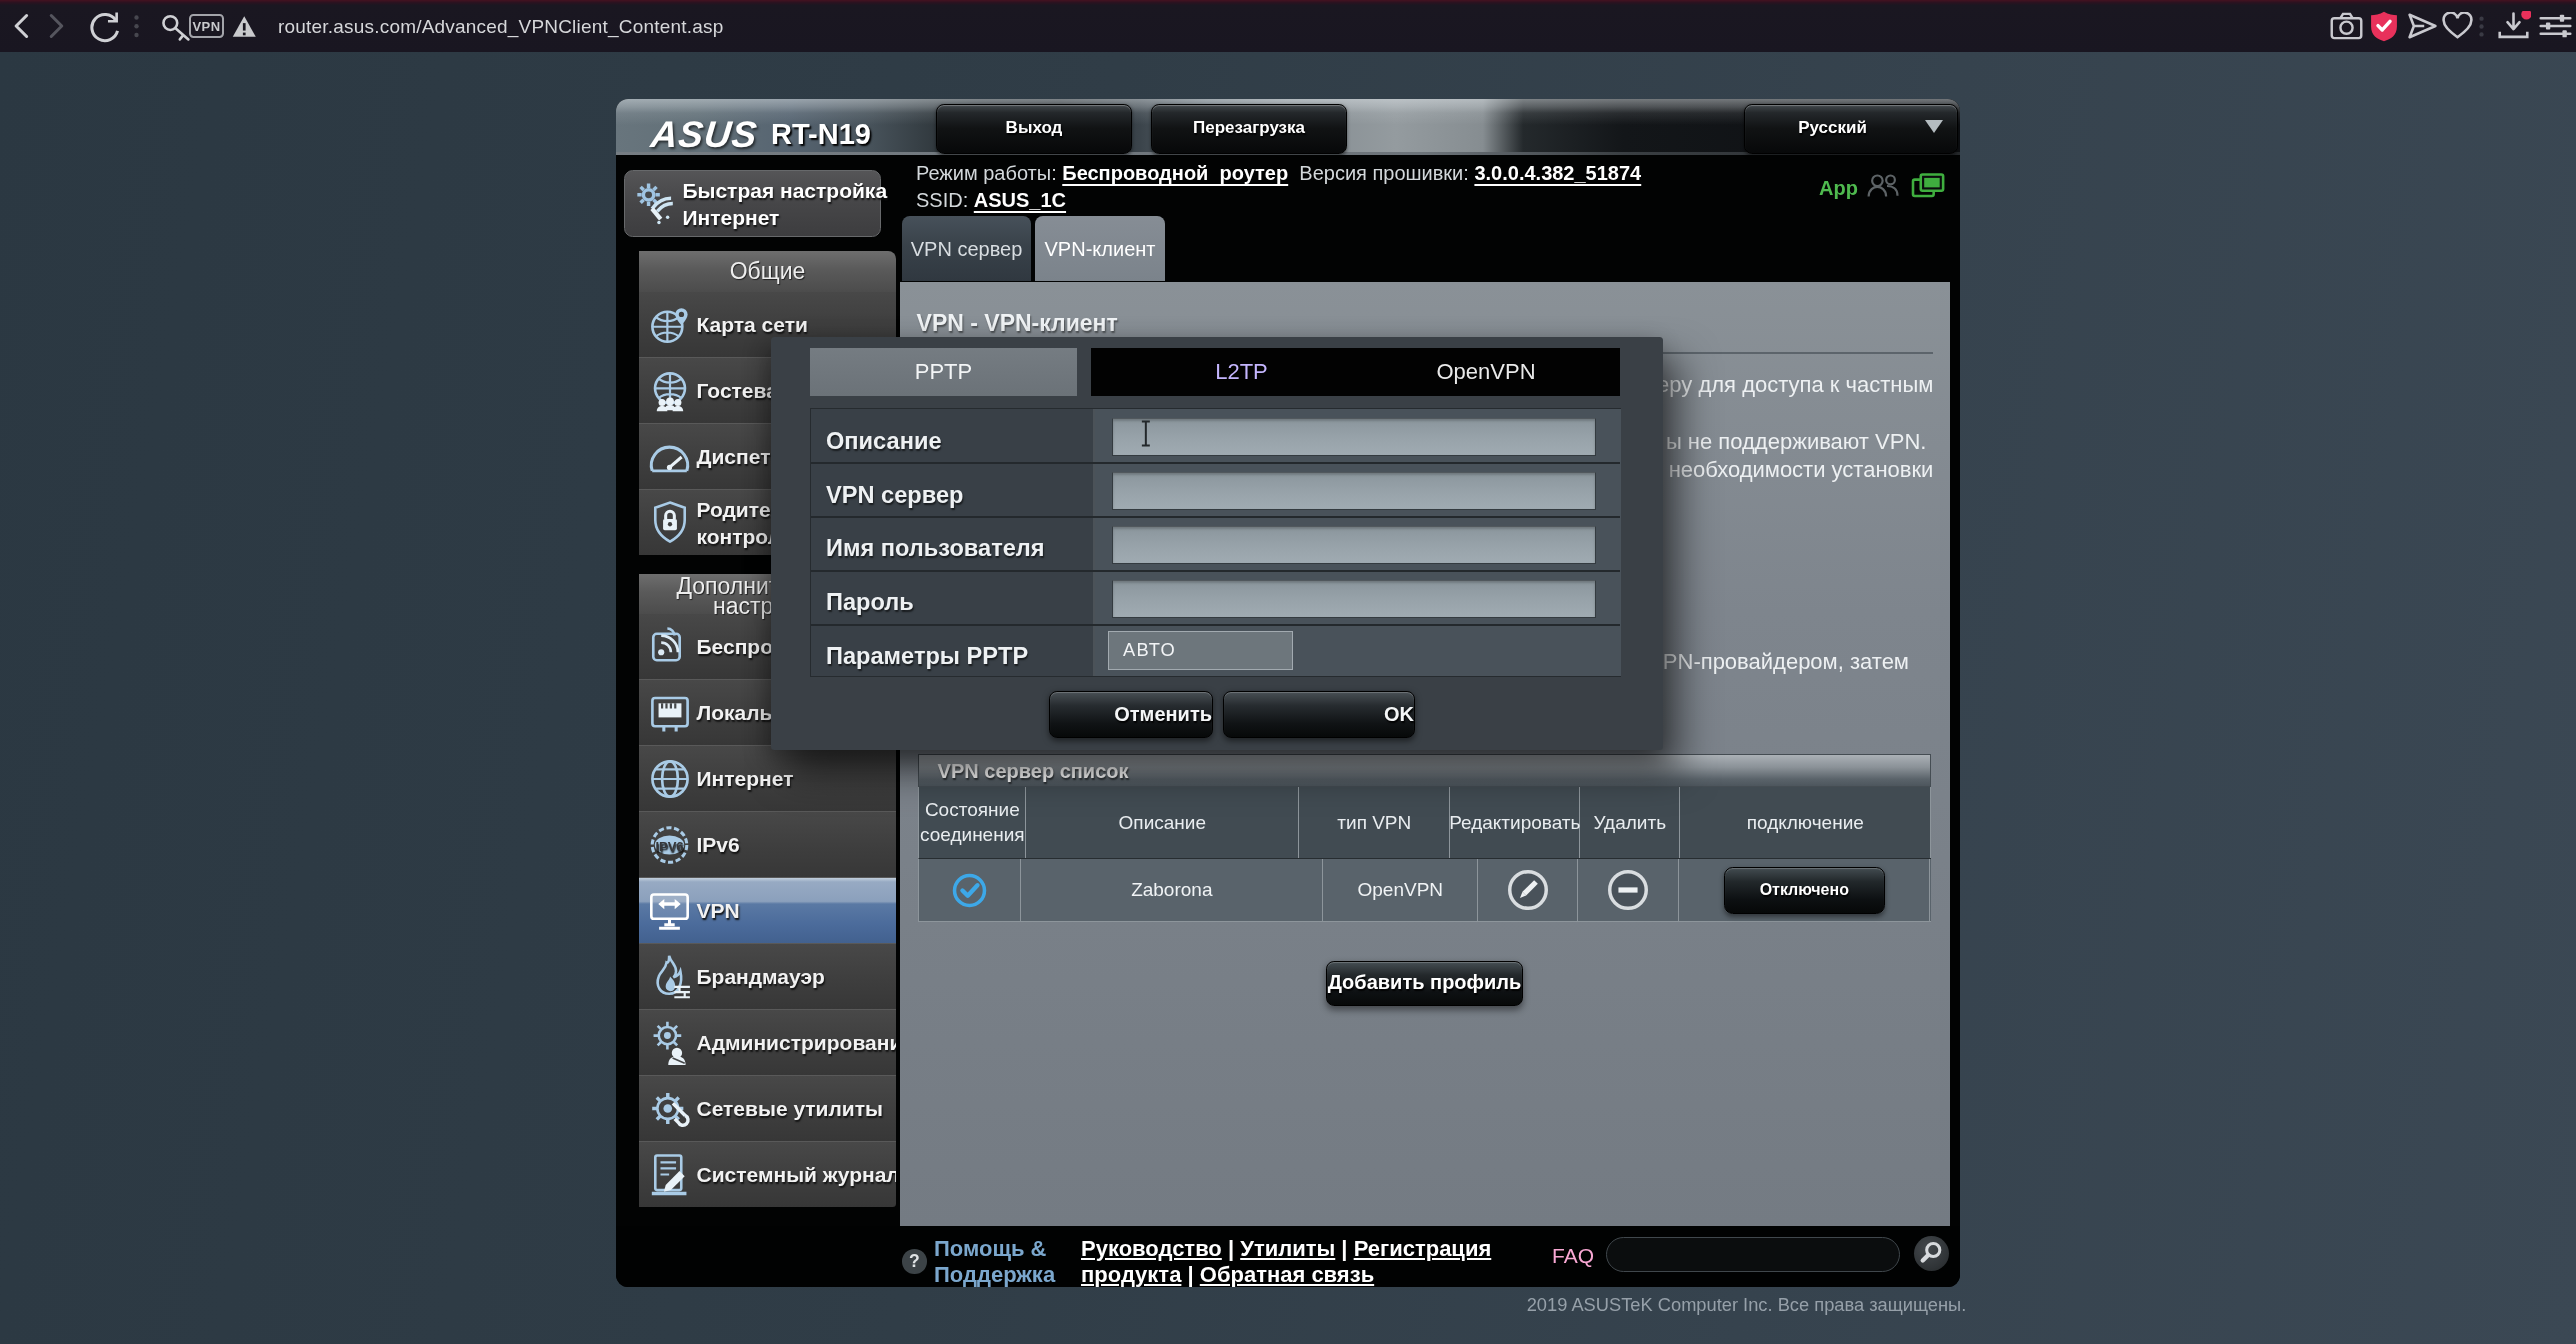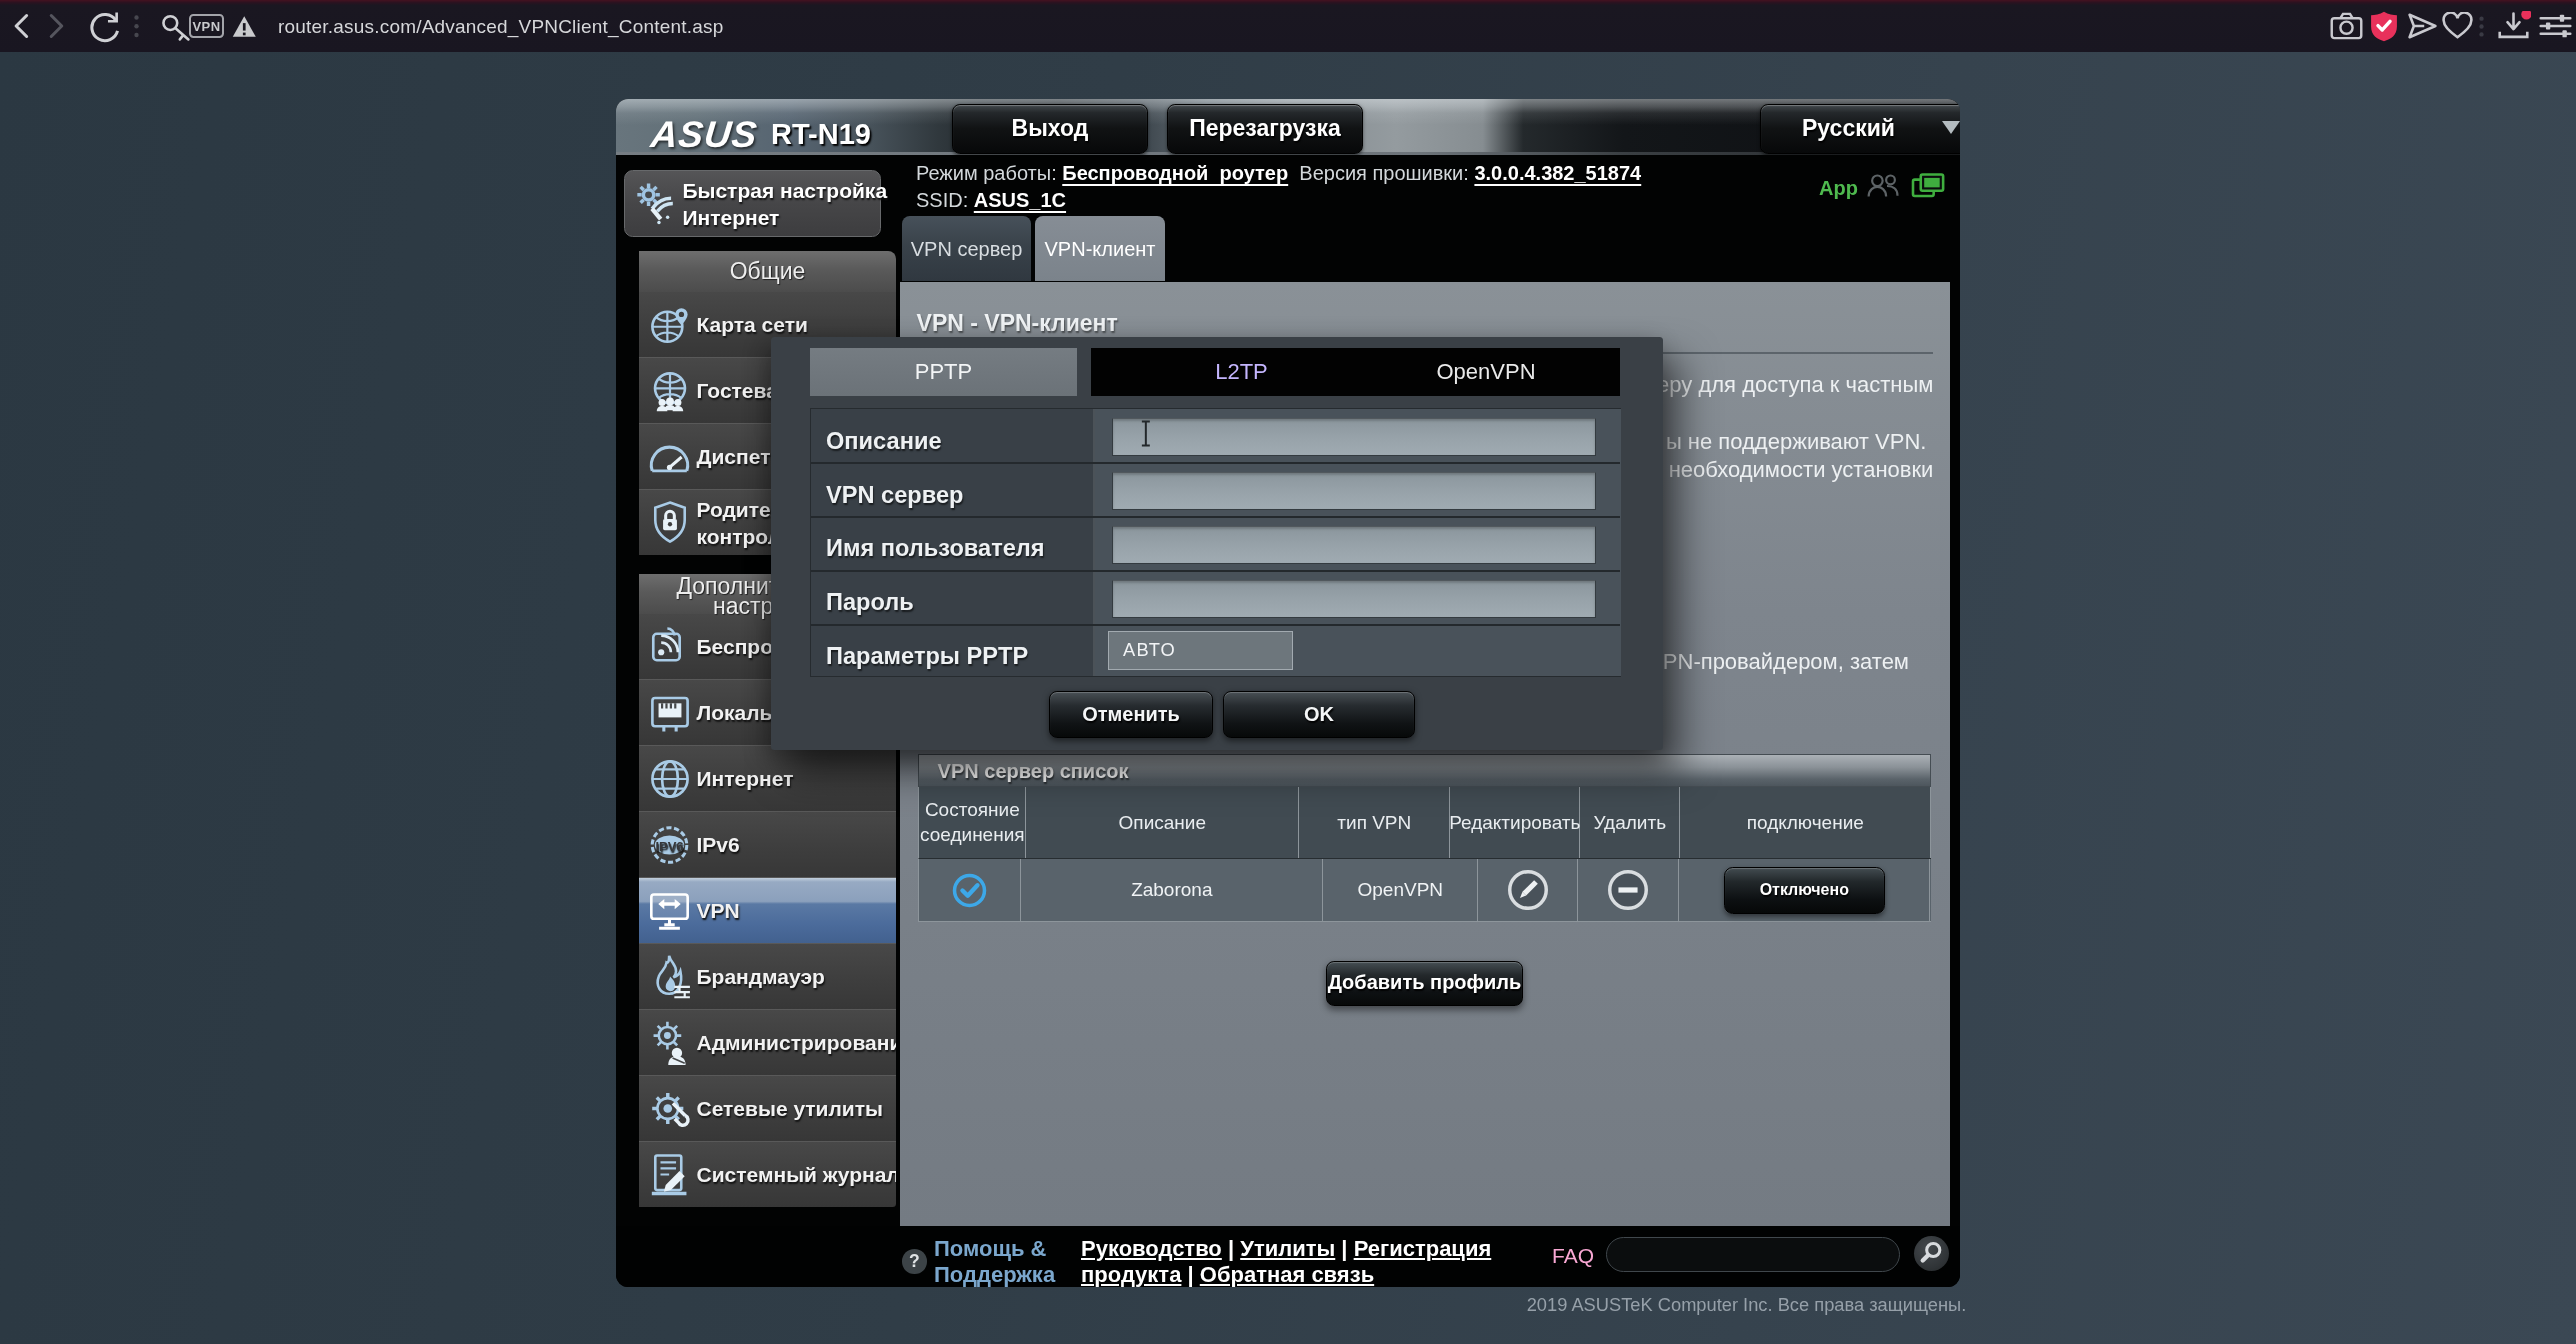--- a/index.html
+++ b/index.html
@@ -15,22 +15,22 @@
   
   #banner{position:absolute;left:0;top:0;width:1344px;height:56px;
     background:linear-gradient(90deg,#68757d 0%,#627078 6%,#566471 13%,#47525a 19%,#30383d 24%,#262d32 27%,#23292d 33%,#3b444b 39%,#656f76 44%,#838b90 50%,#949b9f 58%,#868d91 64.5%,#24292c 67.5%,#131619 75%,#0d0f12 100%);}
   #banner:after{content:"";position:absolute;left:0;top:0;width:100%;height:100%;
     background:linear-gradient(180deg,rgba(235,241,245,.45) 0,rgba(235,241,245,.28) 7.9px,rgba(235,241,245,.10) 14px,rgba(255,255,255,0) 26px);}
   #bannerline{position:absolute;left:0;top:53px;width:1344px;height:2.6px;
     background:linear-gradient(90deg,#767d83 0%,#6d747a 60%,#3a3f43 75%,#26292c 100%);}
   .hbtn{position:absolute;top:5.2px;height:48px;border-radius:7.9px;
     background:linear-gradient(180deg,#43494d 0%,#24282b 16%,#111314 48%,#070809 100%);
     border:0.9px solid #000;box-shadow:inset 0 0.9px 0.9px rgba(255,255,255,.28), 0 1.7px 3.5px rgba(0,0,0,.5);
-    color:#fff;font-weight:bold;font-size:23px;text-align:center;line-height:46px;
-    text-shadow:0.9px 1.7px 1.7px #000;z-index:3;margin-left:16px;}
+    color:#fff;font-weight:bold;font-size:17px;text-align:center;line-height:46px;
+    text-shadow:0.9px 1.7px 1.7px #000;z-index:3;}
   
   #nav{position:absolute;left:7px;top:0;width:257px;}
   .navsec{position:absolute;left:0;width:257px;border-radius:7.9px 7.9px 3.5px 3.5px;overflow:hidden;padding-left:16px;}
   .nhead{height:41px;background:linear-gradient(180deg,#6e6e6e 0,#5a5a5a 45%,#4c4c4c 100%);
     color:#ededed;font-size:23px;text-align:center;line-height:40px;text-shadow:0.9px 0.9px 0.9px #222;}
   .nitem{height:65px;border-top:0.9px solid #595959;
     background:linear-gradient(180deg,#484848 0,#3e3e3e 55%,#373737 100%);
     display:flex;align-items:center;color:#f2f2f2;font-weight:bold;font-size:21px;
     text-shadow:0.9px 1.7px 1.7px #111;white-space:nowrap;overflow:hidden;}
   .nitem .ic{width:54px;margin-left:3.5px;flex:0 0 54px;display:flex;justify-content:center;}
@@ -48,21 +48,21 @@
     background:#3a4046;border-radius:3.5px;
     box-shadow:17.5px 23px 37px rgba(0,0,0,.5), -4.4px 7px 23px rgba(0,0,0,.33);}
   .mtab{position:absolute;top:11.4px;height:48px;text-align:center;line-height:48px;font-size:22px;}
   .minput{position:absolute;left:341px;width:482px;height:36px;
     background:linear-gradient(180deg,#8b969d 0,#98a3aa 55%,#a0abb2 100%);
     border:0.9px solid #343b40;border-top:1.7px solid #51585d;
     box-shadow:inset 0 1.7px 2.6px rgba(0,0,0,.22);}
   .mbtn{position:absolute;top:354px;height:45px;border-radius:7.9px;
     background:linear-gradient(180deg,#484f54 0%,#272c30 30%,#101315 70%,#070909 100%);
     border:0.9px solid #000;box-shadow:inset 0 0.9px 0.9px rgba(255,255,255,.22), 0 2.6px 6.1px rgba(0,0,0,.5);
-    color:#f4f6f7;font-weight:bold;font-size:20px;text-align:center;line-height:44px;
+    color:#f4f6f7;font-weight:bold;font-size:20px;text-align:right;line-height:44px;
     text-shadow:0.9px 1.7px 1.7px #000;}
   .lbl{position:absolute;left:15.7px;color:#eef1f3;font-weight:bold;font-size:23.6px;
     text-shadow:0.9px 1.7px 1.7px rgba(0,0,0,.6);}
   .ctext{position:absolute;color:#edf0f2;font-size:22px;white-space:nowrap;}
   .hc{border-right:0.9px solid #8d959b;box-sizing:border-box;display:flex;align-items:center;justify-content:center;}
 </style>
 </head>
 <body>
 
 <div id="browserbar">

